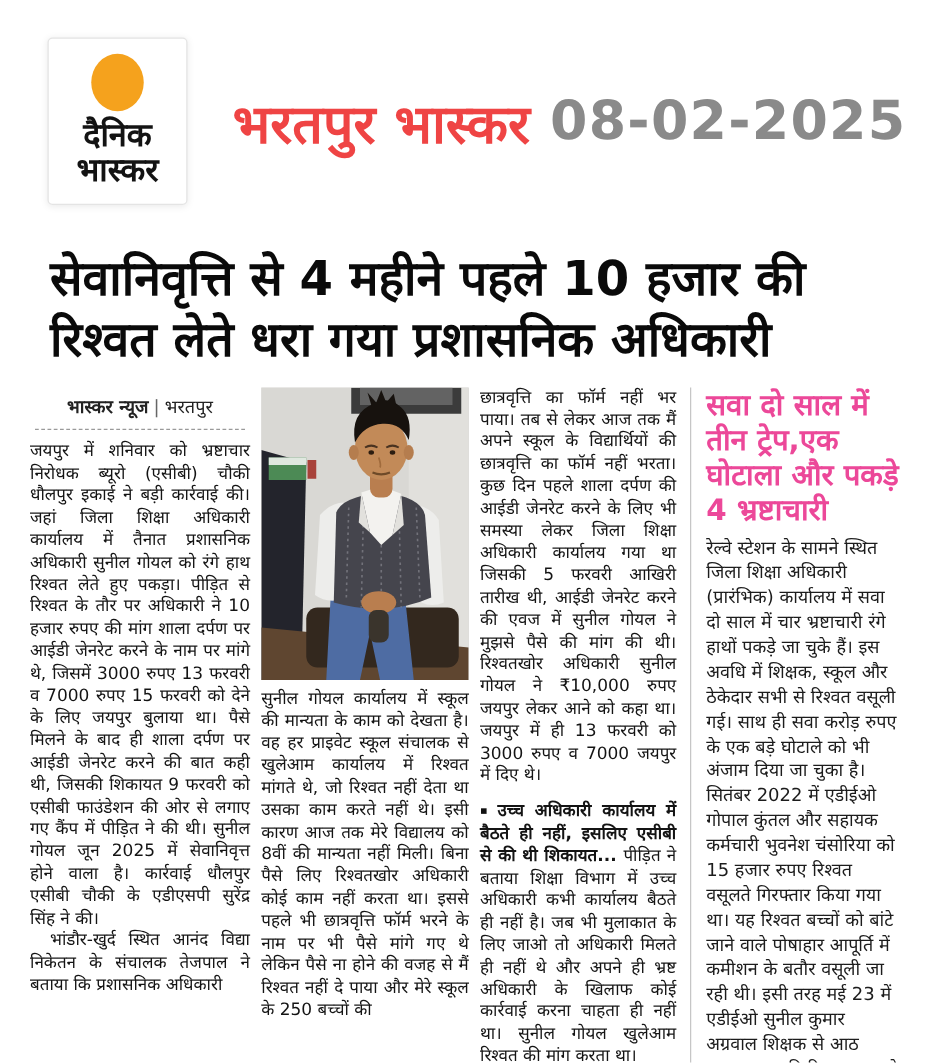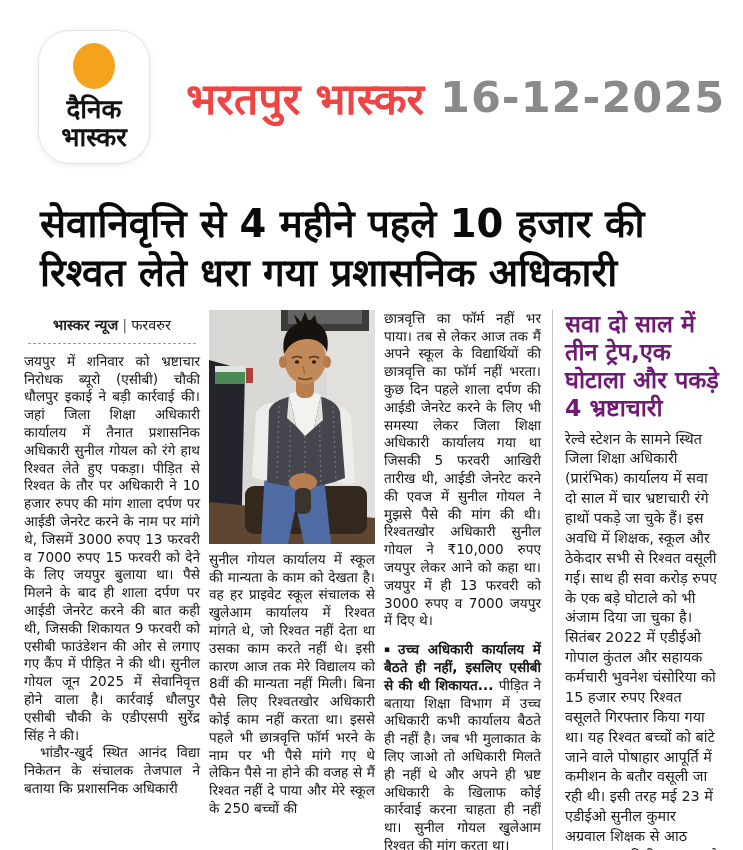--- a/index.html
+++ b/index.html
@@ -6,21 +6,21 @@
   body{
     width:743px;height:850px;background:#ffffff;overflow:hidden;
     font-family:"DejaVu Sans", sans-serif;color:#141414;
     -webkit-font-smoothing:antialiased;
   }
   .page{position:relative;width:743px;height:850px;background:#fff;}
 
   
   .header{display:flex;align-items:center;padding:30px 24px 0 38px;}
   .logo{
-    width:110px;height:132px;border-radius:32px;background:#fff;
+    width:110px;height:132px;border-radius:4px;background:#fff;
     border:1px solid #e4e4e4;box-shadow:0 1px 6px rgba(0,0,0,.08);
     display:flex;flex-direction:column;align-items:center;justify-content:center;
     flex:0 0 auto;
   }
   .logo-dot{width:42px;height:46px;border-radius:50%;background:#f5a21d;margin-bottom:7px;}
   .logo-text{font-weight:bold;font-size:26px;line-height:1.04;color:#131313;text-align:center;}
   .header-title{font-size:43px;font-weight:bold;color:#ef4444;margin-left:36px;white-space:nowrap;}
   .header-date{font-size:43px;font-weight:bold;color:#8a8a8a;margin-left:16px;letter-spacing:1px;white-space:nowrap;}
 
   
@@ -49,47 +49,47 @@
     position:relative;width:166px;height:234px;overflow:hidden;background:#d9d8d4;
     margin-bottom:7px;
   }
   .photo svg{display:block;}
 
   .subpara{margin-top:11px;}
   .subpara .bullet{font-size:9px;vertical-align:2.5px;margin-right:4px;color:#111;}
   .subpara .b{font-weight:bold;}
 
   .sidebar-heading{
-    font-size:23.5px;font-weight:bold;line-height:1.2;color:#701a75;margin-bottom:7px;
+    font-size:23.5px;font-weight:bold;line-height:1.2;color:#ec4899;margin-bottom:7px;
   }
   .sidebar-body{font-size:14.4px;line-height:1.38;color:#1c1c1c;text-align:left;}
 </style>
 </head>
 <body>
 
 <div class="page">
 
   <div class="header">
     <div class="logo">
       <div class="logo-dot"></div>
       <div class="logo-text">दैनिक</div>
       <div class="logo-text">भास्कर</div>
     </div>
     <div class="header-title">भरतपुर भास्कर</div>
-    <div class="header-date">16-12-2025</div>
+    <div class="header-date">08-02-2025</div>
   </div>
 
   <div class="article">
     <div class="headline">सेवानिवृत्ति से 4 महीने पहले 10 हजार की रिश्वत लेते धरा गया प्रशासनिक अधिकारी</div>
 
     <div class="body-row">
 
       <div class="col1">
         <div class="byline">
-          <span class="src">भास्कर न्यूज</span><span class="sep">|</span><span>फरवरुर</span>
+          <span class="src">भास्कर न्यूज</span><span class="sep">|</span><span>भरतपुर</span>
         </div>
         <div class="coltext">जयपुर में शनिवार को भ्रष्टाचार निरोधक ब्यूरो (एसीबी) चौकी धौलपुर इकाई ने बड़ी कार्रवाई की। जहां जिला शिक्षा अधिकारी कार्यालय में तैनात प्रशासनिक अधिकारी सुनील गोयल को रंगे हाथ रिश्वत लेते हुए पकड़ा। पीड़ित से रिश्वत के तौर पर अधिकारी ने 10 हजार रुपए की मांग शाला दर्पण पर आईडी जेनरेट करने के नाम पर मांगे थे, जिसमें 3000 रुपए 13 फरवरी व 7000 रुपए 15 फरवरी को देने के लिए जयपुर बुलाया था। पैसे मिलने के बाद ही शाला दर्पण पर आईडी जेनरेट करने की बात कही थी, जिसकी शिकायत 9 फरवरी को एसीबी फाउंडेशन की ओर से लगाए गए कैंप में पीड़ित ने की थी। सुनील गोयल जून 2025 में सेवानिवृत्त होने वाला है। कार्रवाई धौलपुर एसीबी चौकी के एडीएसपी सुरेंद्र सिंह ने की।</div>
         <div class="coltext para2">भांडौर-खुर्द स्थित आनंद विद्या निकेतन के संचालक तेजपाल ने बताया कि प्रशासनिक अधिकारी</div>
       </div>
 
       <div class="col2">
         <div class="photo">
           <svg width="166" height="234" viewBox="0 0 166 234" xmlns="http://www.w3.org/2000/svg">
             <rect width="166" height="234" fill="#d9d8d4"></rect>
             <rect x="118" width="48" height="234" fill="#e1e0dc"></rect>

